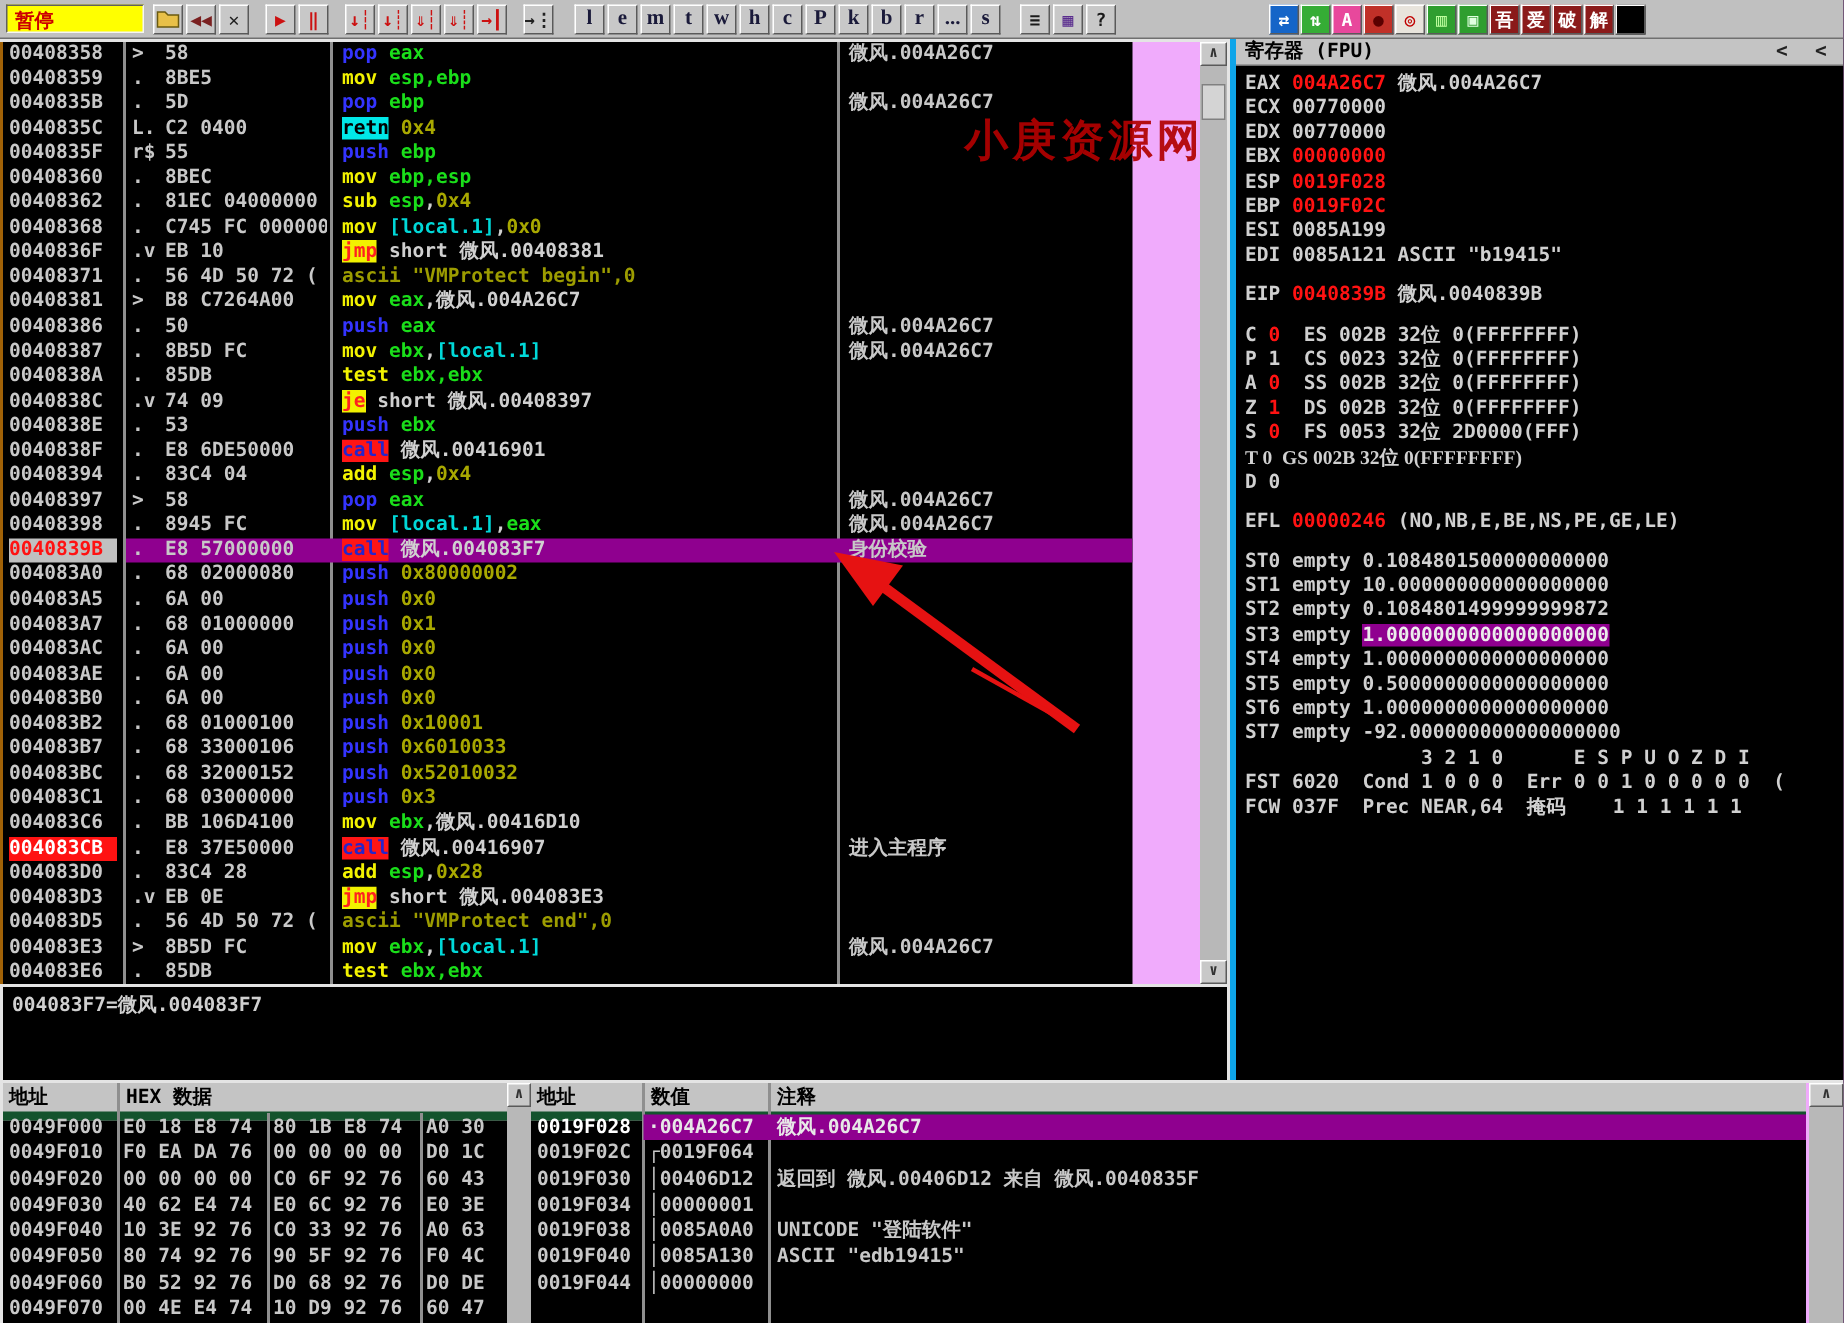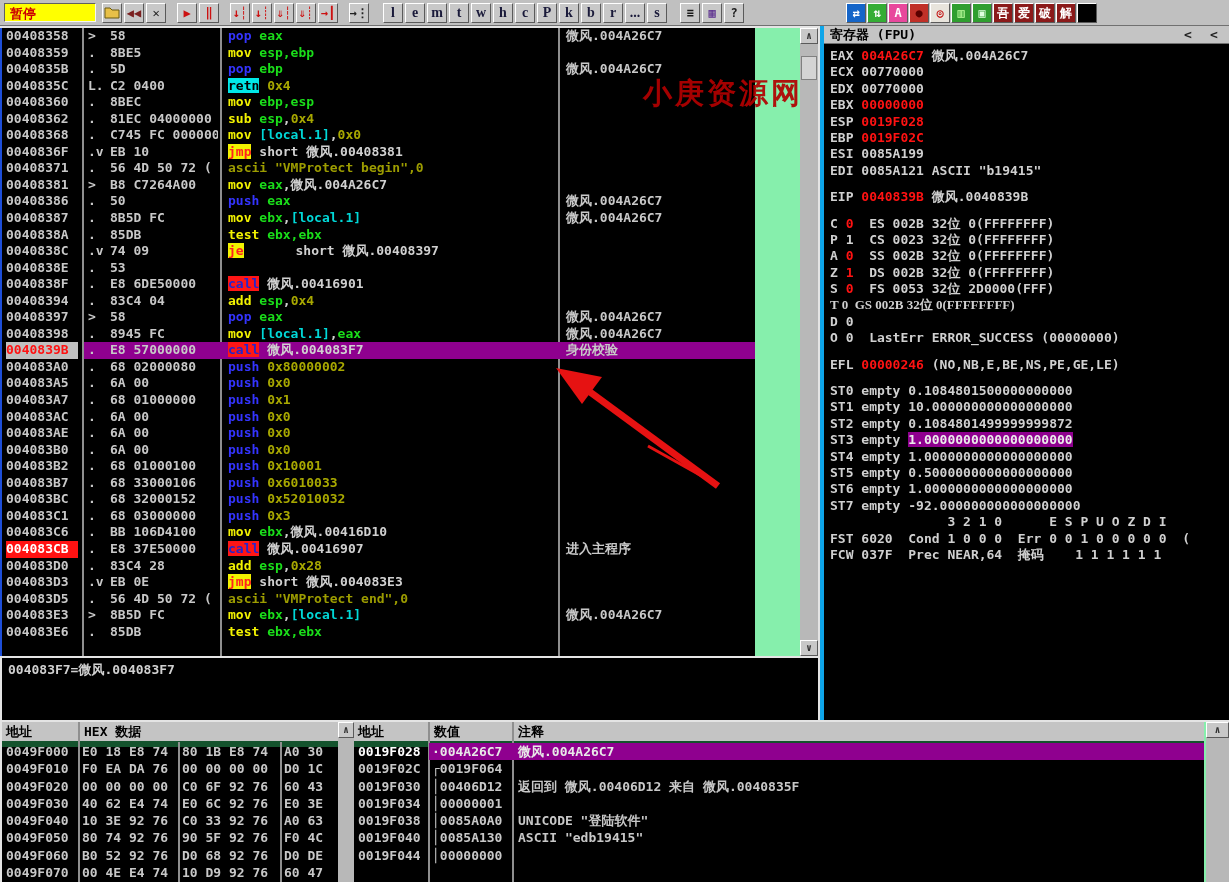--- a/index.html
+++ b/index.html
@@ -1,16 +1,16 @@
 <!DOCTYPE html>
 <html><head>
 <meta charset="utf-8">
 <style>
   html,body{margin:0;padding:0;background:#000;}
-  .screen{position:relative;width:1229px;height:882px;background:#86efac;overflow:hidden;
+  .screen{position:relative;width:1229px;height:882px;background:#f0abfc;overflow:hidden;
           font-family:"DejaVu Sans Mono",monospace;font-weight:bold;font-size:13px;}
   
   .toolbar{position:absolute;left:0;top:0;width:1229px;height:26px;background:#c0c0c0;
            display:flex;align-items:center;padding:0 4px;box-sizing:border-box;
            border-bottom:1px solid #707070;}
   .status{width:92px;height:19px;background:#ffff00;color:#cc0000;font-size:13px;line-height:19px;
           padding-left:5px;box-sizing:border-box;border:1px solid #808080;
           border-color:#606060 #f5f5f5 #f5f5f5 #606060;margin-right:6px;
           font-family:"Liberation Sans",sans-serif;font-weight:bold;}
   .tb-group{display:flex;align-items:center;gap:2px;}
@@ -18,21 +18,21 @@
         box-sizing:border-box;display:flex;align-items:center;justify-content:center;
         font-size:12px;line-height:1;cursor:default;overflow:hidden;}
   .tbtn.gap{margin-left:9px;}
   .tbtn.serif{font-family:"Liberation Serif",serif;font-size:14px;color:#1a1a3a;}
   .spacer{flex:1;}
   .right-group{display:flex;gap:1px;margin-right:128px;}
   
   .pane-line{position:absolute;background:#e4e4e4;}
   
   .disasm{position:absolute;left:0;top:28px;width:755px;height:628px;background:#000;
-          border-left:2px solid #1d4ed8;box-sizing:border-box;overflow:hidden;}
+          border-left:2px solid #a16207;box-sizing:border-box;overflow:hidden;}
   .colsep{position:absolute;top:0;bottom:0;width:2px;background:#8f8f8f;z-index:0;}
   .drow{position:relative;height:16.55px;line-height:16.55px;white-space:pre;z-index:1;}
   .drow span{position:absolute;top:0;}
   .da{left:4px;color:#c8c8c8;width:72px;}
   .dp{left:86px;color:#c8c8c8;}
   .dh{left:108px;color:#c8c8c8;width:108px;overflow:hidden;}
   .di{left:226px;width:330px;overflow:hidden;}
   .dc{left:564px;color:#c8c8c8;}
   .drow.sel::before{content:"";position:absolute;left:82px;right:0;top:0;bottom:0;background:#8f008f;}
   .drow.sel .da{background:#c0c0c0;color:#ff1212;}
@@ -148,31 +148,32 @@
 
   <div class="disasm">
     <div class="colsep" style="left:80px;"></div>
     <div class="colsep" style="left:218px;"></div>
     <div class="colsep" style="left:556px;"></div>
     <div id="drows">
         <div class="drow"><span class="da">00408358</span><span class="dp">&gt;</span><span class="dh">58</span><span class="di"><span class="c-b" style="position: static;">pop </span><span class="c-g" style="position: static;">eax</span></span><span class="dc">微风.004A26C7</span></div>
         <div class="drow"><span class="da">00408359</span><span class="dp">.</span><span class="dh">8BE5</span><span class="di"><span class="c-y" style="position: static;">mov </span><span class="c-g" style="position: static;">esp,ebp</span></span><span class="dc"></span></div>
         <div class="drow"><span class="da">0040835B</span><span class="dp">.</span><span class="dh">5D</span><span class="di"><span class="c-b" style="position: static;">pop </span><span class="c-g" style="position: static;">ebp</span></span><span class="dc">微风.004A26C7</span></div>
         <div class="drow"><span class="da">0040835C</span><span class="dp">L.</span><span class="dh">C2 0400</span><span class="di"><span class="c-R" style="position: static;">retn</span><span class="c-w" style="position: static;"> </span><span class="c-i" style="position: static;">0x4</span></span><span class="dc"></span></div>
+        <div class="drow"><span class="da">0040835F</span><span class="dp">r$</span><span class="dh">55</span><span class="di"><span class="c-b" style="position: static;">push </span><span class="c-g" style="position: static;">ebp</span></span><span class="dc"></span></div>
         <div class="drow"><span class="da">00408360</span><span class="dp">.</span><span class="dh">8BEC</span><span class="di"><span class="c-y" style="position: static;">mov </span><span class="c-g" style="position: static;">ebp,esp</span></span><span class="dc"></span></div>
         <div class="drow"><span class="da">00408362</span><span class="dp">.</span><span class="dh">81EC 04000000</span><span class="di"><span class="c-y" style="position: static;">sub </span><span class="c-g" style="position: static;">esp</span><span class="c-w" style="position: static;">,</span><span class="c-i" style="position: static;">0x4</span></span><span class="dc"></span></div>
         <div class="drow"><span class="da">00408368</span><span class="dp">.</span><span class="dh">C745 FC 00000000</span><span class="di"><span class="c-y" style="position: static;">mov </span><span class="c-m" style="position: static;">[local.1]</span><span class="c-w" style="position: static;">,</span><span class="c-i" style="position: static;">0x0</span></span><span class="dc"></span></div>
         <div class="drow"><span class="da">0040836F</span><span class="dp">.v</span><span class="dh">EB 10</span><span class="di"><span class="c-J" style="position: static;">jmp</span><span class="c-w" style="position: static;"> short 微风.00408381</span></span><span class="dc"></span></div>
         <div class="drow"><span class="da">00408371</span><span class="dp">.</span><span class="dh">56 4D 50 72 (</span><span class="di"><span class="c-a" style="position: static;">ascii "VMProtect begin",0</span></span><span class="dc"></span></div>
         <div class="drow"><span class="da">00408381</span><span class="dp">&gt;</span><span class="dh">B8 C7264A00</span><span class="di"><span class="c-y" style="position: static;">mov </span><span class="c-g" style="position: static;">eax</span><span class="c-w" style="position: static;">,微风.004A26C7</span></span><span class="dc"></span></div>
         <div class="drow"><span class="da">00408386</span><span class="dp">.</span><span class="dh">50</span><span class="di"><span class="c-b" style="position: static;">push </span><span class="c-g" style="position: static;">eax</span></span><span class="dc">微风.004A26C7</span></div>
         <div class="drow"><span class="da">00408387</span><span class="dp">.</span><span class="dh">8B5D FC</span><span class="di"><span class="c-y" style="position: static;">mov </span><span class="c-g" style="position: static;">ebx</span><span class="c-w" style="position: static;">,</span><span class="c-m" style="position: static;">[local.1]</span></span><span class="dc">微风.004A26C7</span></div>
         <div class="drow"><span class="da">0040838A</span><span class="dp">.</span><span class="dh">85DB</span><span class="di"><span class="c-y" style="position: static;">test </span><span class="c-g" style="position: static;">ebx,ebx</span></span><span class="dc"></span></div>
-        <div class="drow"><span class="da">0040838C</span><span class="dp">.v</span><span class="dh">74 09</span><span class="di"><span class="c-J" style="position: static;">je</span><span class="c-w" style="position: static; margin-left: 44px;"> short 微风.00408397</span></span><span class="dc"></span></div>
-        <div class="drow"><span class="da">0040838E</span><span class="dp">.</span><span class="dh">53</span><span class="dc"></span></div>
+        <div class="drow"><span class="da">0040838C</span><span class="dp">.v</span><span class="dh">74 09</span><span class="di"><span class="c-J" style="position: static;">je</span><span class="c-w" style="position: static;"> short 微风.00408397</span></span><span class="dc"></span></div>
+        <div class="drow"><span class="da">0040838E</span><span class="dp">.</span><span class="dh">53</span><span class="di"><span class="c-b" style="position: static;">push </span><span class="c-g" style="position: static;">ebx</span></span><span class="dc"></span></div>
         <div class="drow"><span class="da">0040838F</span><span class="dp">.</span><span class="dh">E8 6DE50000</span><span class="di"><span class="c-C" style="position: static;">call</span><span class="c-w" style="position: static;"> 微风.00416901</span></span><span class="dc"></span></div>
         <div class="drow"><span class="da">00408394</span><span class="dp">.</span><span class="dh">83C4 04</span><span class="di"><span class="c-y" style="position: static;">add </span><span class="c-g" style="position: static;">esp</span><span class="c-w" style="position: static;">,</span><span class="c-i" style="position: static;">0x4</span></span><span class="dc"></span></div>
         <div class="drow"><span class="da">00408397</span><span class="dp">&gt;</span><span class="dh">58</span><span class="di"><span class="c-b" style="position: static;">pop </span><span class="c-g" style="position: static;">eax</span></span><span class="dc">微风.004A26C7</span></div>
         <div class="drow"><span class="da">00408398</span><span class="dp">.</span><span class="dh">8945 FC</span><span class="di"><span class="c-y" style="position: static;">mov </span><span class="c-m" style="position: static;">[local.1]</span><span class="c-w" style="position: static;">,</span><span class="c-g" style="position: static;">eax</span></span><span class="dc">微风.004A26C7</span></div>
         <div class="drow sel"><span class="da">0040839B</span><span class="dp">.</span><span class="dh">E8 57000000</span><span class="di"><span class="c-C" style="position: static;">call</span><span class="c-w" style="position: static;"> 微风.004083F7</span></span><span class="dc">身份校验</span></div>
         <div class="drow"><span class="da">004083A0</span><span class="dp">.</span><span class="dh">68 02000080</span><span class="di"><span class="c-b" style="position: static;">push </span><span class="c-i" style="position: static;">0x80000002</span></span><span class="dc"></span></div>
         <div class="drow"><span class="da">004083A5</span><span class="dp">.</span><span class="dh">6A 00</span><span class="di"><span class="c-b" style="position: static;">push </span><span class="c-i" style="position: static;">0x0</span></span><span class="dc"></span></div>
         <div class="drow"><span class="da">004083A7</span><span class="dp">.</span><span class="dh">68 01000000</span><span class="di"><span class="c-b" style="position: static;">push </span><span class="c-i" style="position: static;">0x1</span></span><span class="dc"></span></div>
         <div class="drow"><span class="da">004083AC</span><span class="dp">.</span><span class="dh">6A 00</span><span class="di"><span class="c-b" style="position: static;">push </span><span class="c-i" style="position: static;">0x0</span></span><span class="dc"></span></div>
         <div class="drow"><span class="da">004083AE</span><span class="dp">.</span><span class="dh">6A 00</span><span class="di"><span class="c-b" style="position: static;">push </span><span class="c-i" style="position: static;">0x0</span></span><span class="dc"></span></div>
@@ -217,21 +218,20 @@
         <div class="rgap"></div>
         <div class="rline"><span class="c-w" style="position: static;">EIP </span><span class="c-r" style="position: static;">0040839B</span><span class="c-w" style="position: static;"> 微风.0040839B</span></div>
         <div class="rgap"></div>
         <div class="rline"><span class="c-w" style="position: static;">C </span><span class="c-r" style="position: static;">0</span><span class="c-w" style="position: static;">  ES 002B 32位 0(FFFFFFFF)</span></div>
         <div class="rline"><span class="c-w" style="position: static;">P 1  CS 0023 32位 0(FFFFFFFF)</span></div>
         <div class="rline"><span class="c-w" style="position: static;">A </span><span class="c-r" style="position: static;">0</span><span class="c-w" style="position: static;">  SS 002B 32位 0(FFFFFFFF)</span></div>
         <div class="rline"><span class="c-w" style="position: static;">Z </span><span class="c-r" style="position: static;">1</span><span class="c-w" style="position: static;">  DS 002B 32位 0(FFFFFFFF)</span></div>
         <div class="rline"><span class="c-w" style="position: static;">S </span><span class="c-r" style="position: static;">0</span><span class="c-w" style="position: static;">  FS 0053 32位 2D0000(FFF)</span></div>
         <div class="rline"><span class="c-w" style="position: static; font-family: Liberation Serif, serif;">T 0  GS 002B 32位 0(FFFFFFFF)</span></div>
         <div class="rline"><span class="c-w" style="position: static;">D 0</span></div>
-        <div class="rline"><span class="c-w" style="position: static;">O 0  LastErr ERROR_SUCCESS (00000000)</span></div>
         <div class="rgap"></div>
         <div class="rline"><span class="c-w" style="position: static;">EFL </span><span class="c-r" style="position: static;">00000246</span><span class="c-w" style="position: static;"> (NO,NB,E,BE,NS,PE,GE,LE)</span></div>
         <div class="rgap"></div>
         <div class="rline"><span class="c-w" style="position: static;">ST0 empty 0.1084801500000000000</span></div>
         <div class="rline"><span class="c-w" style="position: static;">ST1 empty 10.000000000000000000</span></div>
         <div class="rline"><span class="c-w" style="position: static;">ST2 empty 0.1084801499999999872</span></div>
         <div class="rline"><span class="c-w" style="position: static;">ST3 empty </span><span class="c-hl" style="position: static;">1.0000000000000000000</span></div>
         <div class="rline"><span class="c-w" style="position: static;">ST4 empty 1.0000000000000000000</span></div>
         <div class="rline"><span class="c-w" style="position: static;">ST5 empty 0.5000000000000000000</span></div>
         <div class="rline"><span class="c-w" style="position: static;">ST6 empty 1.0000000000000000000</span></div>

